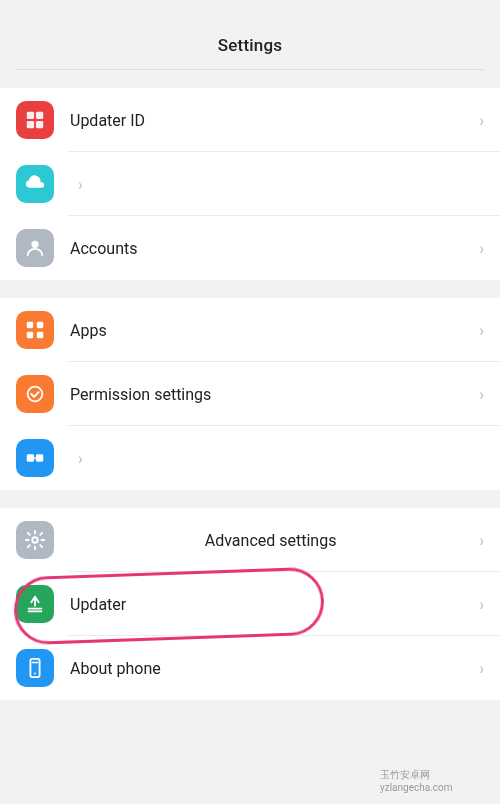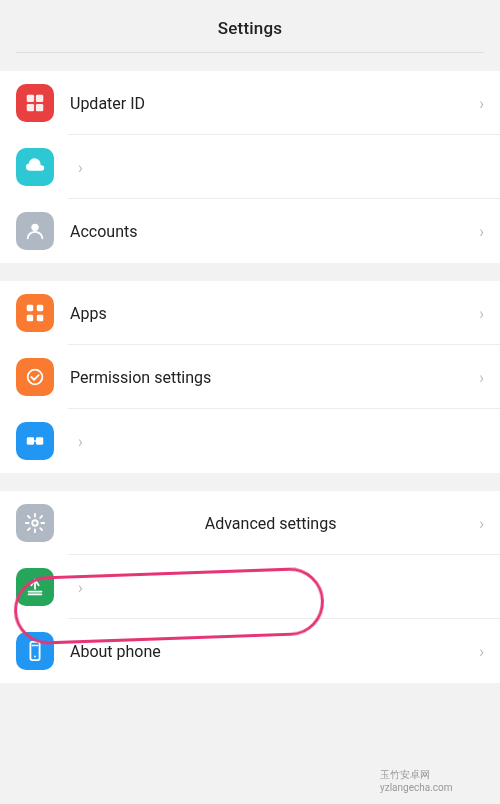--- a/index.html
+++ b/index.html
@@ -12,21 +12,21 @@
       width: 500px;
       height: 804px;
       background: #f2f2f2;
       font-family: 'Roboto', Arial, sans-serif;
       overflow: hidden;
     }
 
     .page-header {
       background: #f2f2f2;
       text-align: center;
-      padding: 18px 0 14px;
+      padding: 35px 0 14px;
       font-size: 17px;
       font-weight: 500;
       color: #222;
       letter-spacing: 0.2px;
     }
 
     .divider-line {
       height: 1px;
       background: #ddd;
       margin: 0 16px;
@@ -254,20 +254,21 @@
   </div>
 
   <div class="settings-item">
     <div class="item-icon updater">
       <svg class="icon-svg" viewBox="0 0 24 24" fill="none">
         <path d="M12 4v10M8 10l4-6 4 6" fill="none" stroke="white" stroke-width="2" stroke-linecap="round" stroke-linejoin="round"></path>
         <path d="M5 17h14" stroke="white" stroke-width="2" stroke-linecap="round"></path>
         <path d="M5 20h14" stroke="white" stroke-width="2" stroke-linecap="round"></path>
       </svg>
     </div>
+    <span class="item-label">Updater</span>
     <span class="chevron">›</span>
   </div>
 
   <div class="settings-item">
     <div class="item-icon about">
       <svg class="icon-svg" viewBox="0 0 24 24" fill="none">
         <rect x="7" y="2" width="10" height="20" rx="2" stroke="white" stroke-width="2"></rect>
         <circle cx="12" cy="18" r="1" fill="white"></circle>
         <line x1="9" y1="6" x2="15" y2="6" stroke="white" stroke-width="1.5" stroke-linecap="round"></line>
       </svg>

